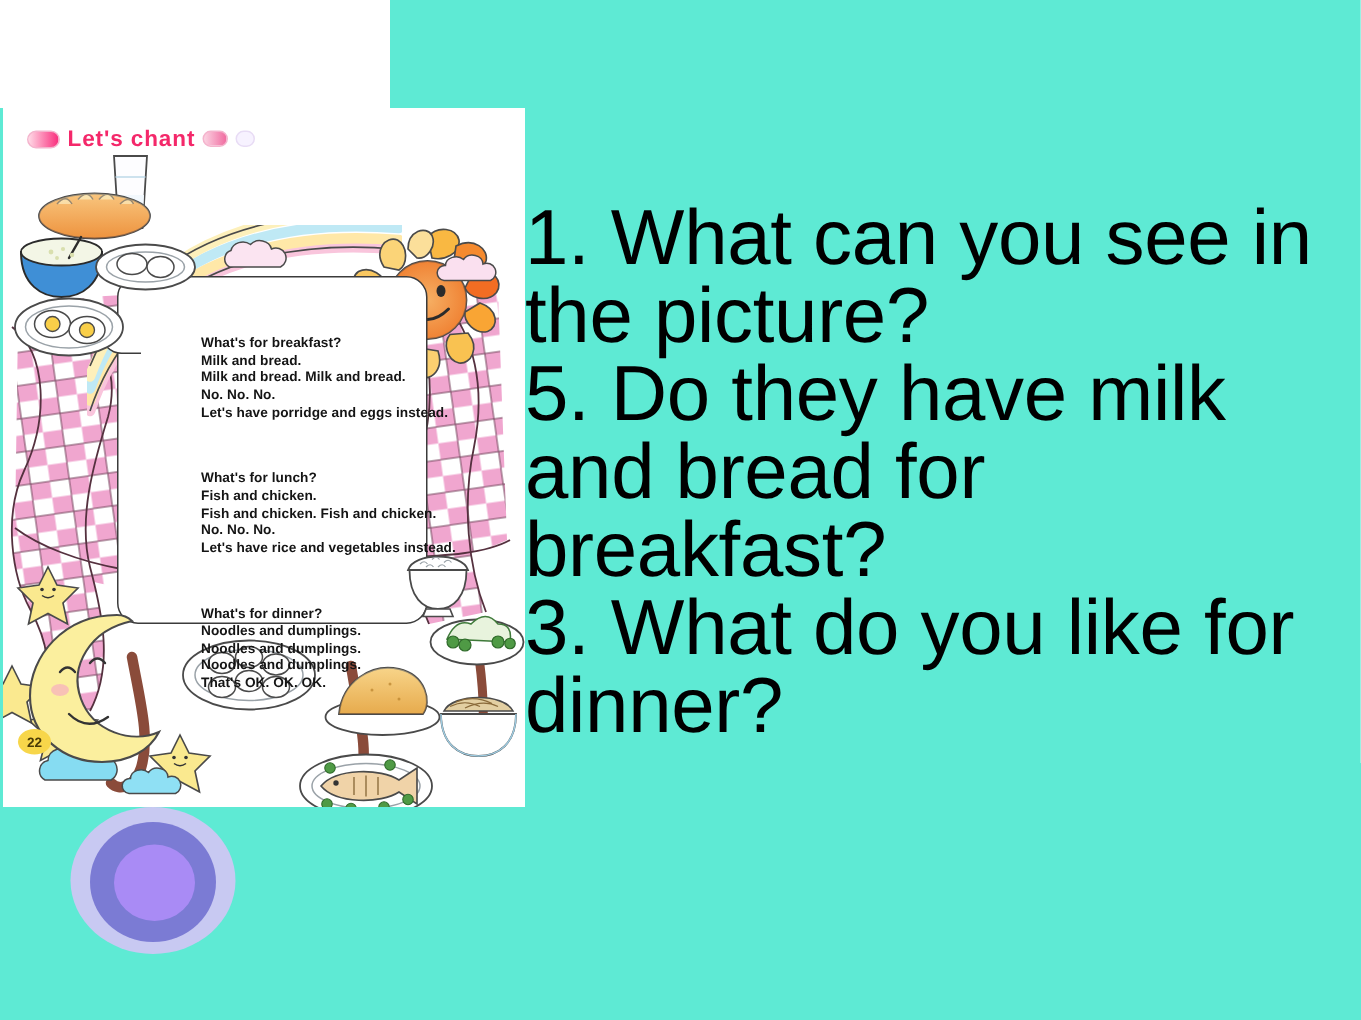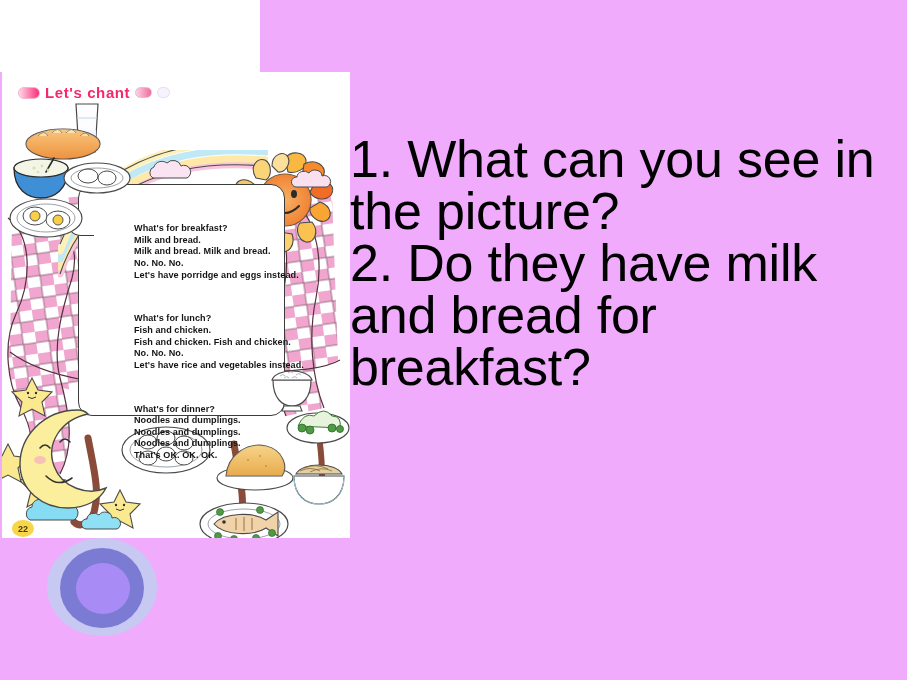--- a/index.html
+++ b/index.html
@@ -4,21 +4,21 @@
 <title>Let's chant slide</title>
 <style>
   html,body{margin:0;padding:0;}
   body{
     width:907px;height:680px;
     background:#ffffff;
     font-family:"Liberation Sans", sans-serif;
     overflow:hidden;
     position:relative;
   }
-  .slide{position:absolute;inset:0;background:#f0abfc;}
+  .slide{position:absolute;inset:0;background:#5eead4;}
 
   
   .deco-circle{position:absolute;border-radius:50%;}
   .deco-top{left:22px;top:24px;width:118px;height:118px;background:#c5c6f0;}
   .deco-top-inner{left:48px;top:50px;width:66px;height:66px;background:#5c5fc4;}
   .deco-top-mask{position:absolute;left:0;top:0;width:260px;height:72px;background:#fff;}
 
   .deco-bot-outer{left:47px;top:538px;width:110px;height:98px;background:#c8c9f2;}
   .deco-bot-mid{left:60px;top:548px;width:84px;height:80px;background:#7b7bd4;}
   .deco-bot-in{left:76px;top:563px;width:54px;height:51px;background:#a98bf5;}
@@ -73,21 +73,21 @@
     white-space:pre-wrap;
     margin-left:44px;
   }
   .chant-stanza{margin:0 0 9px 0;}
   .chant-stanza:last-child{margin-bottom:0;}
 
   
   .food{position:absolute;z-index:16;}
   .moon{position:absolute;left:14px;top:332px;width:96px;height:108px;z-index:15;}
   .pagenum{
-    position:absolute;left:10px;top:448px;width:22px;height:17px;
+    position:absolute;left:10px;top:414px;width:22px;height:17px;
     background:#f7d64a;border-radius:50%;
     font-size:9px;font-weight:bold;color:#4a3b06;
     display:flex;align-items:center;justify-content:center;z-index:30;
   }
 
   
   .questions{
     position:absolute;left:350px;top:133px;width:540px;
     font-size:52px;line-height:52px;color:#000000;
     font-family:"Liberation Sans", sans-serif;
@@ -382,16 +382,17 @@
 Noodles and dumplings.
 Noodles and dumplings.
 That's OK. OK. OK.</p>
     </div>
 
     <div class="pagenum">22</div>
   </div>
 
   <div class="questions">
     <p class="q-line">1. What can you see in the picture?</p>
-    <p class="q-line">2. Do they have milk and bread for breakfast?</p>
+    <p class="q-line">5. Do they have milk and bread for breakfast?</p>
+    <p class="q-line">3. What do you like for dinner?</p>
   </div>
 
 </div>
 
 </body></html>

